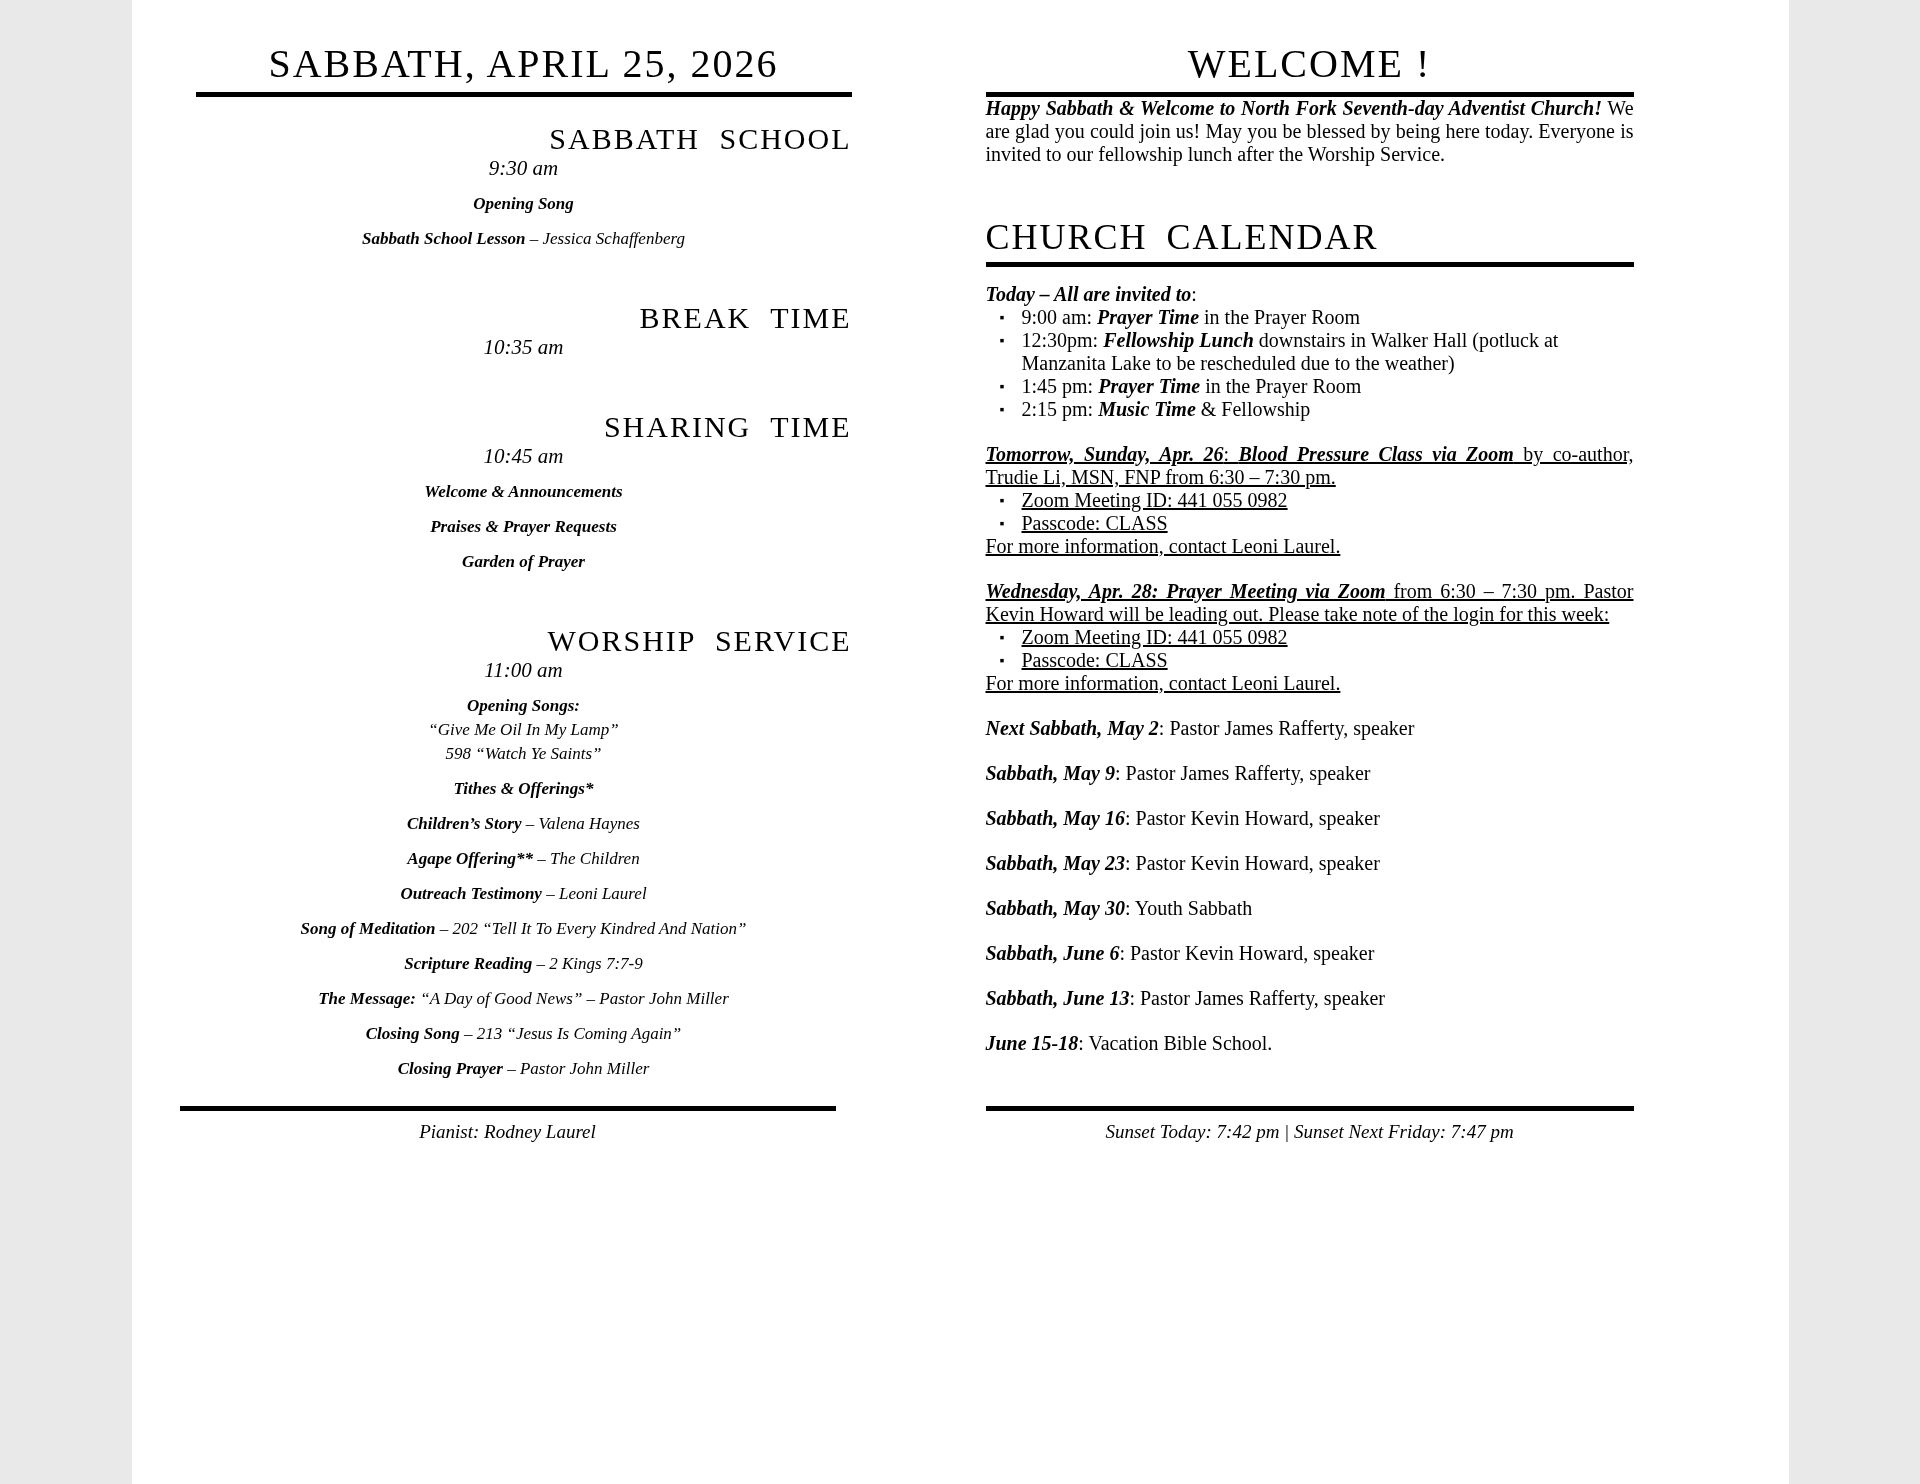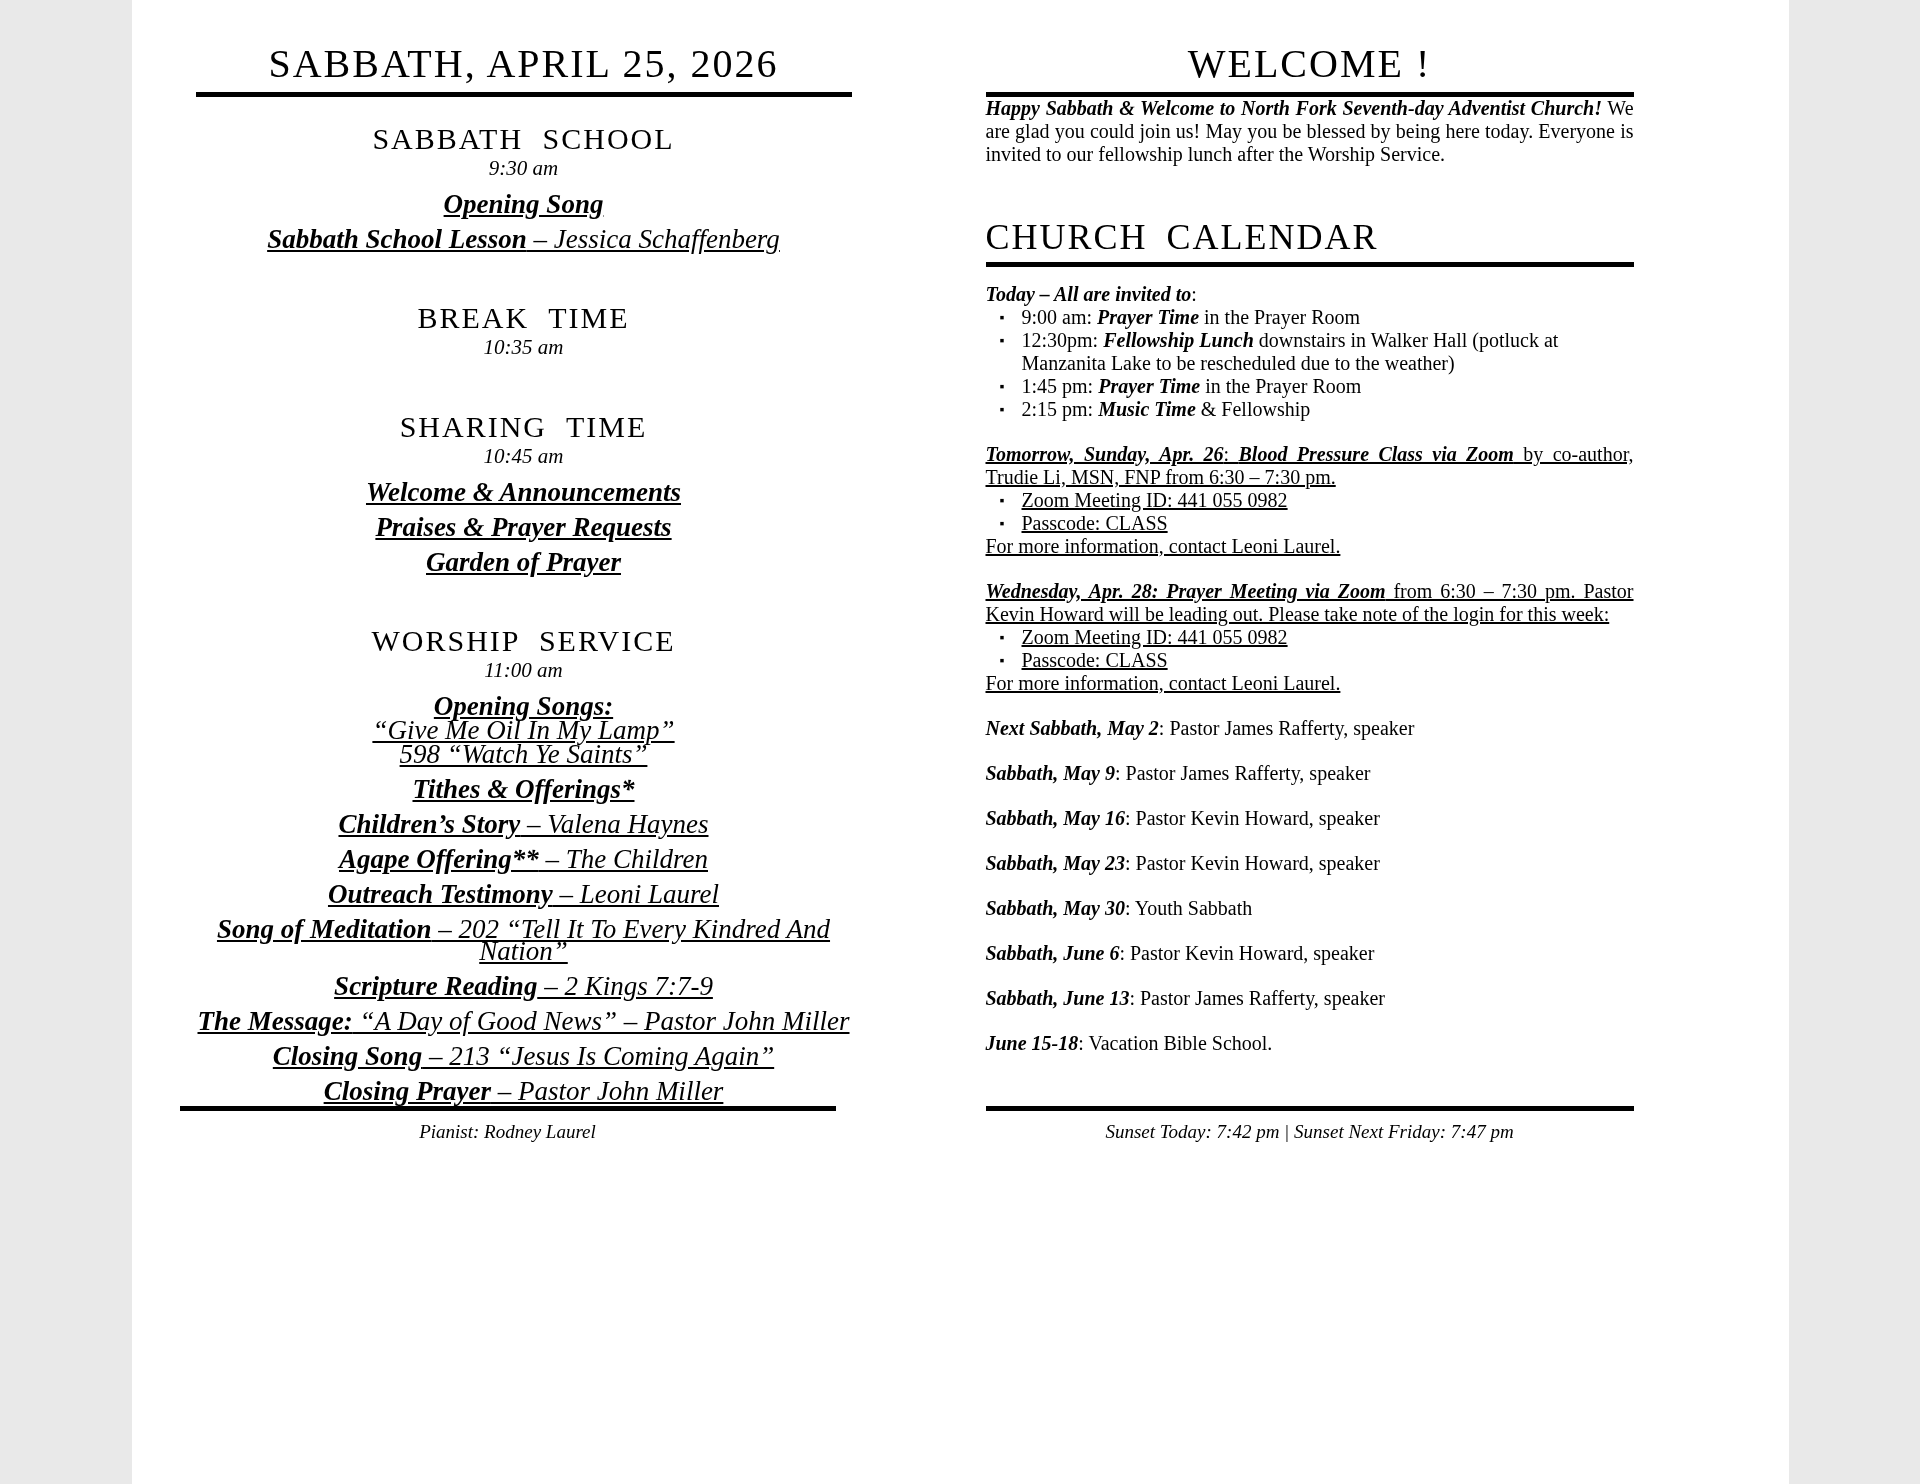--- a/index.html
+++ b/index.html
@@ -19,29 +19,29 @@
   }
   .rule {
     margin-top:6px; height:4px;
     border-top:4px solid #000; border-bottom:1px solid #000;
   }
 
   
   .section { margin-top:26px; }
   .section.gap { margin-top:52px; }
   .section-heading {
-    text-align:center; font-weight:normal;
+    text-align:right; font-weight:normal;
     font-size:30px; line-height:32px; letter-spacing:2px; word-spacing:10px;
   }
   .section-time {
     text-align:center; font-style:italic;
     font-size:21px; line-height:23px; margin-top:2px;
   }
   .line {
-    text-align:center; font-size:27px; line-height:22px; margin-top:13px;text-decoration:underline;
+    text-align:center; font-size:17px; line-height:22px; margin-top:13px;
   }
   .line.tight { margin-top:2px; }
 
   .s-bi { font-weight:bold; font-style:italic; }
   .s-i  { font-style:italic; }
   .s-n  { font-style:normal; }
 
   
   .welcome-para {
     font-size:20px; line-height:23px; text-align:justify;

